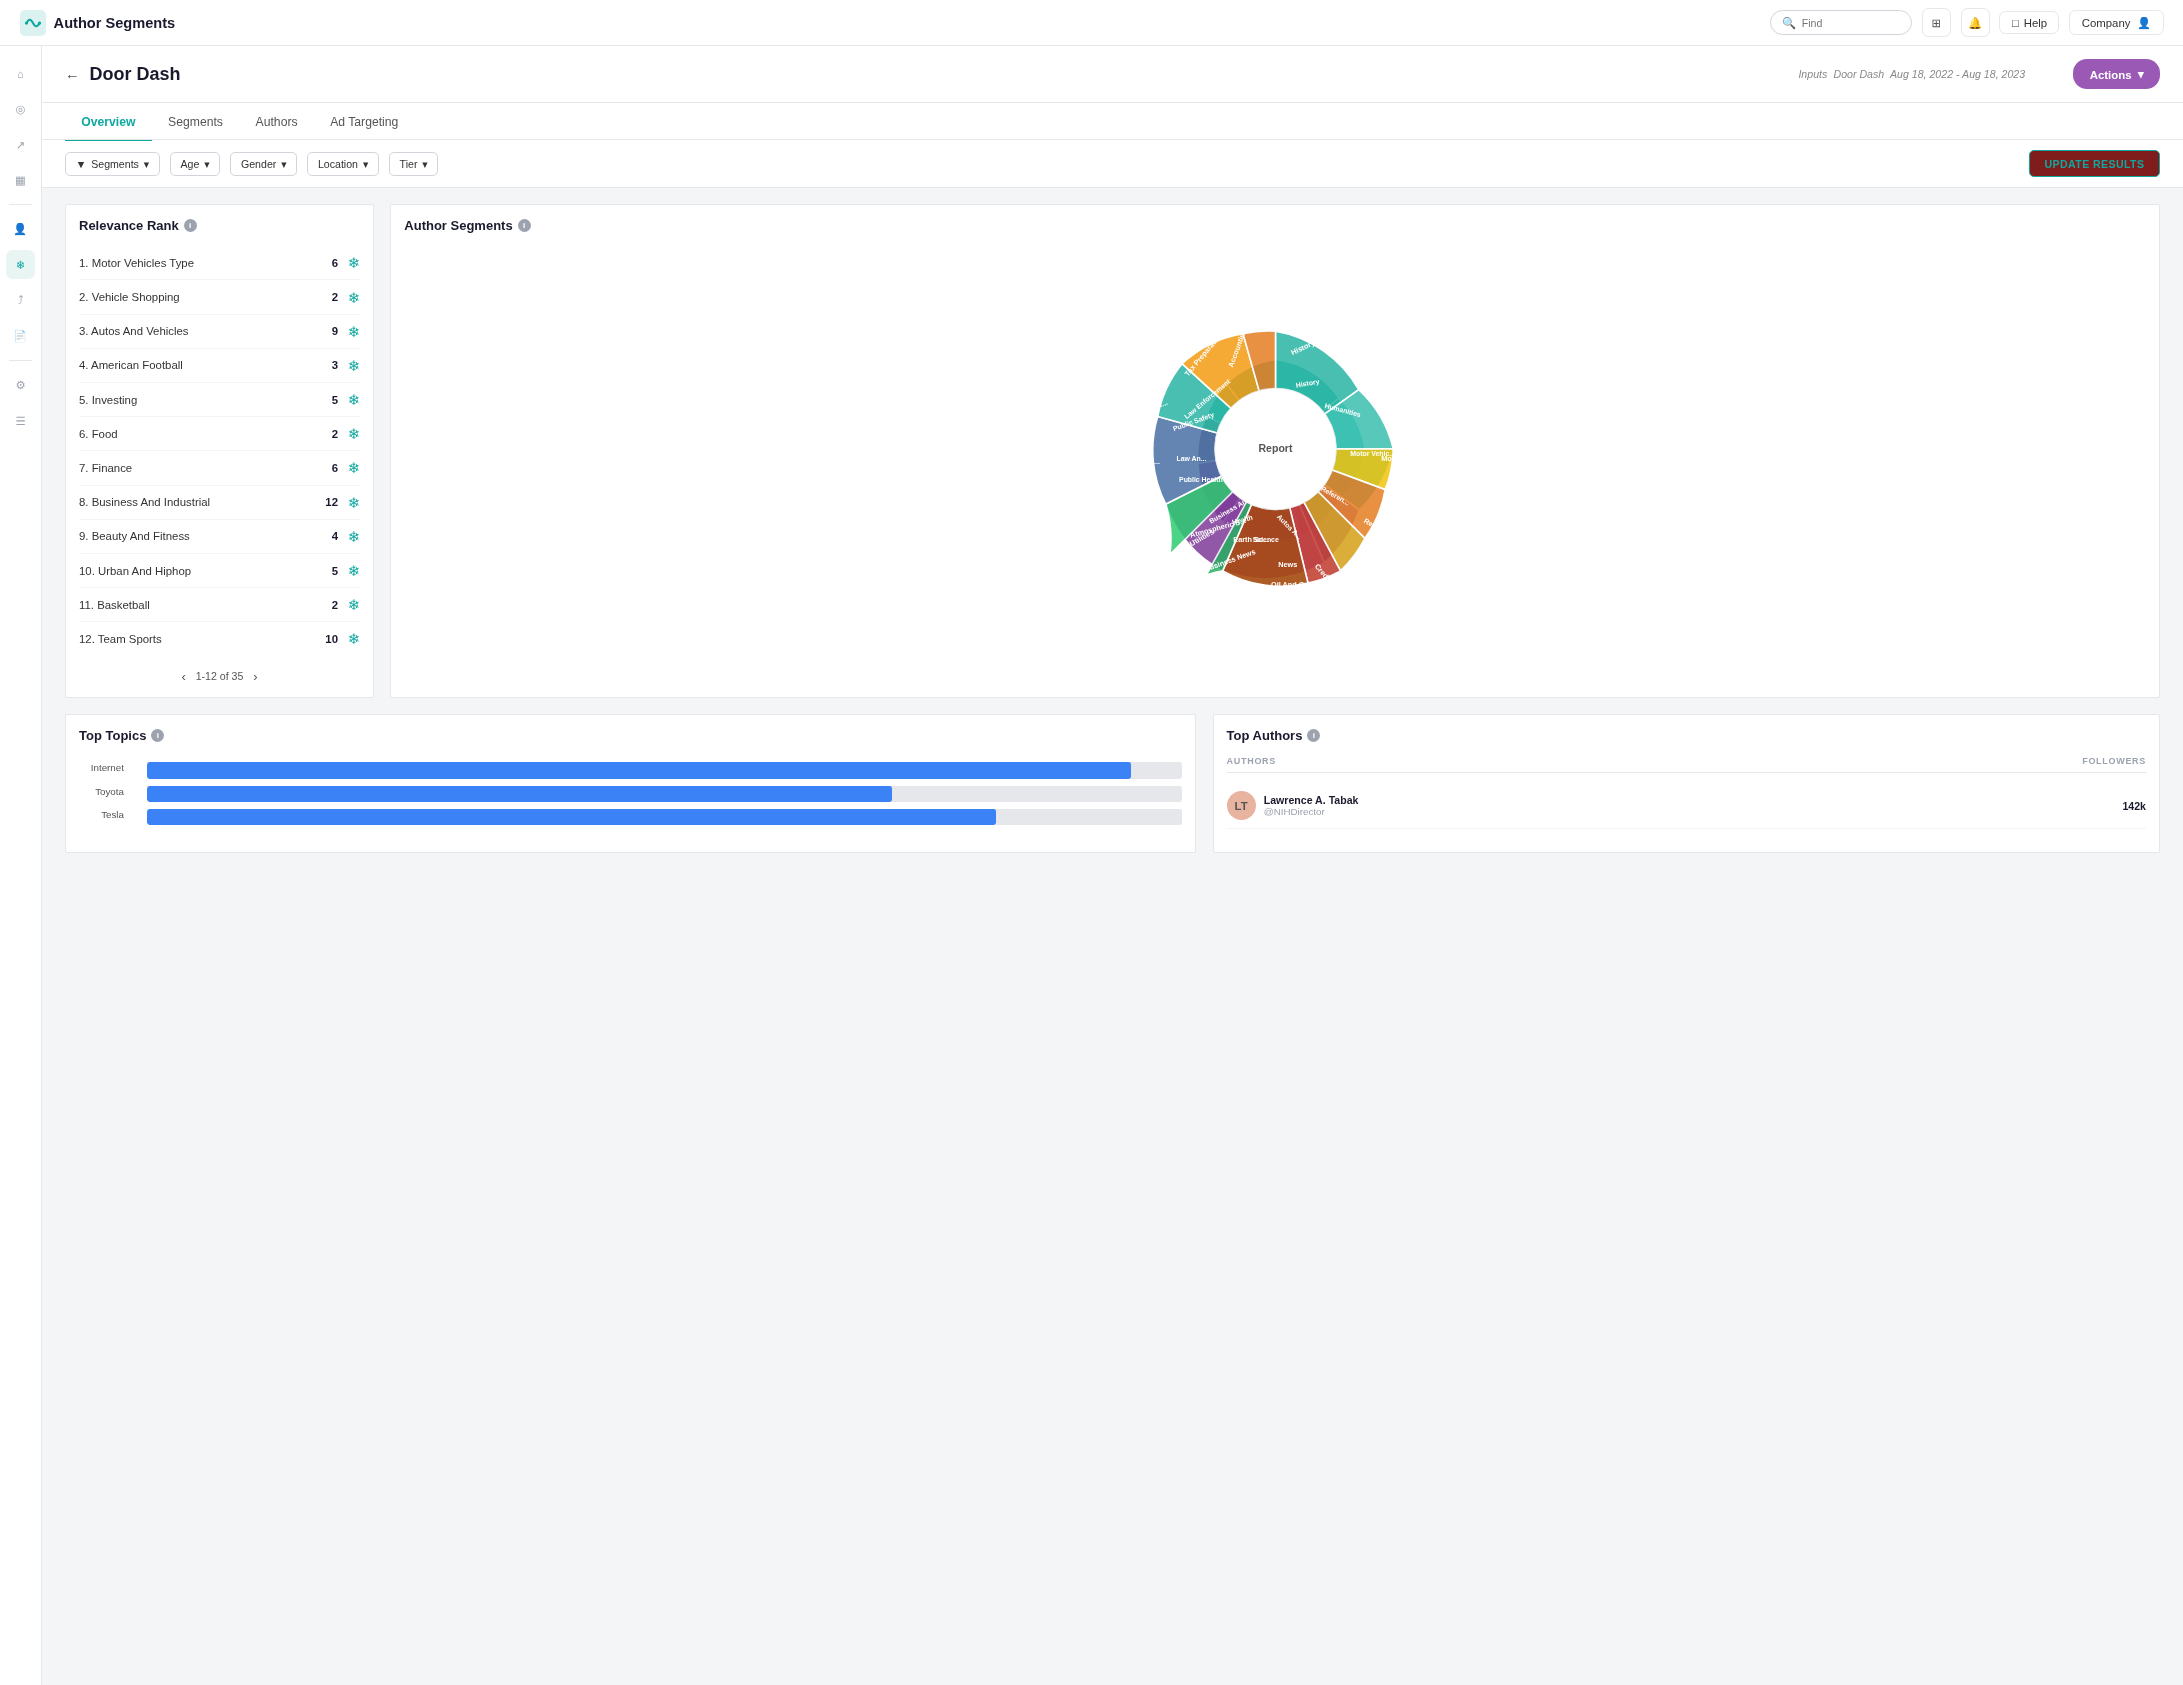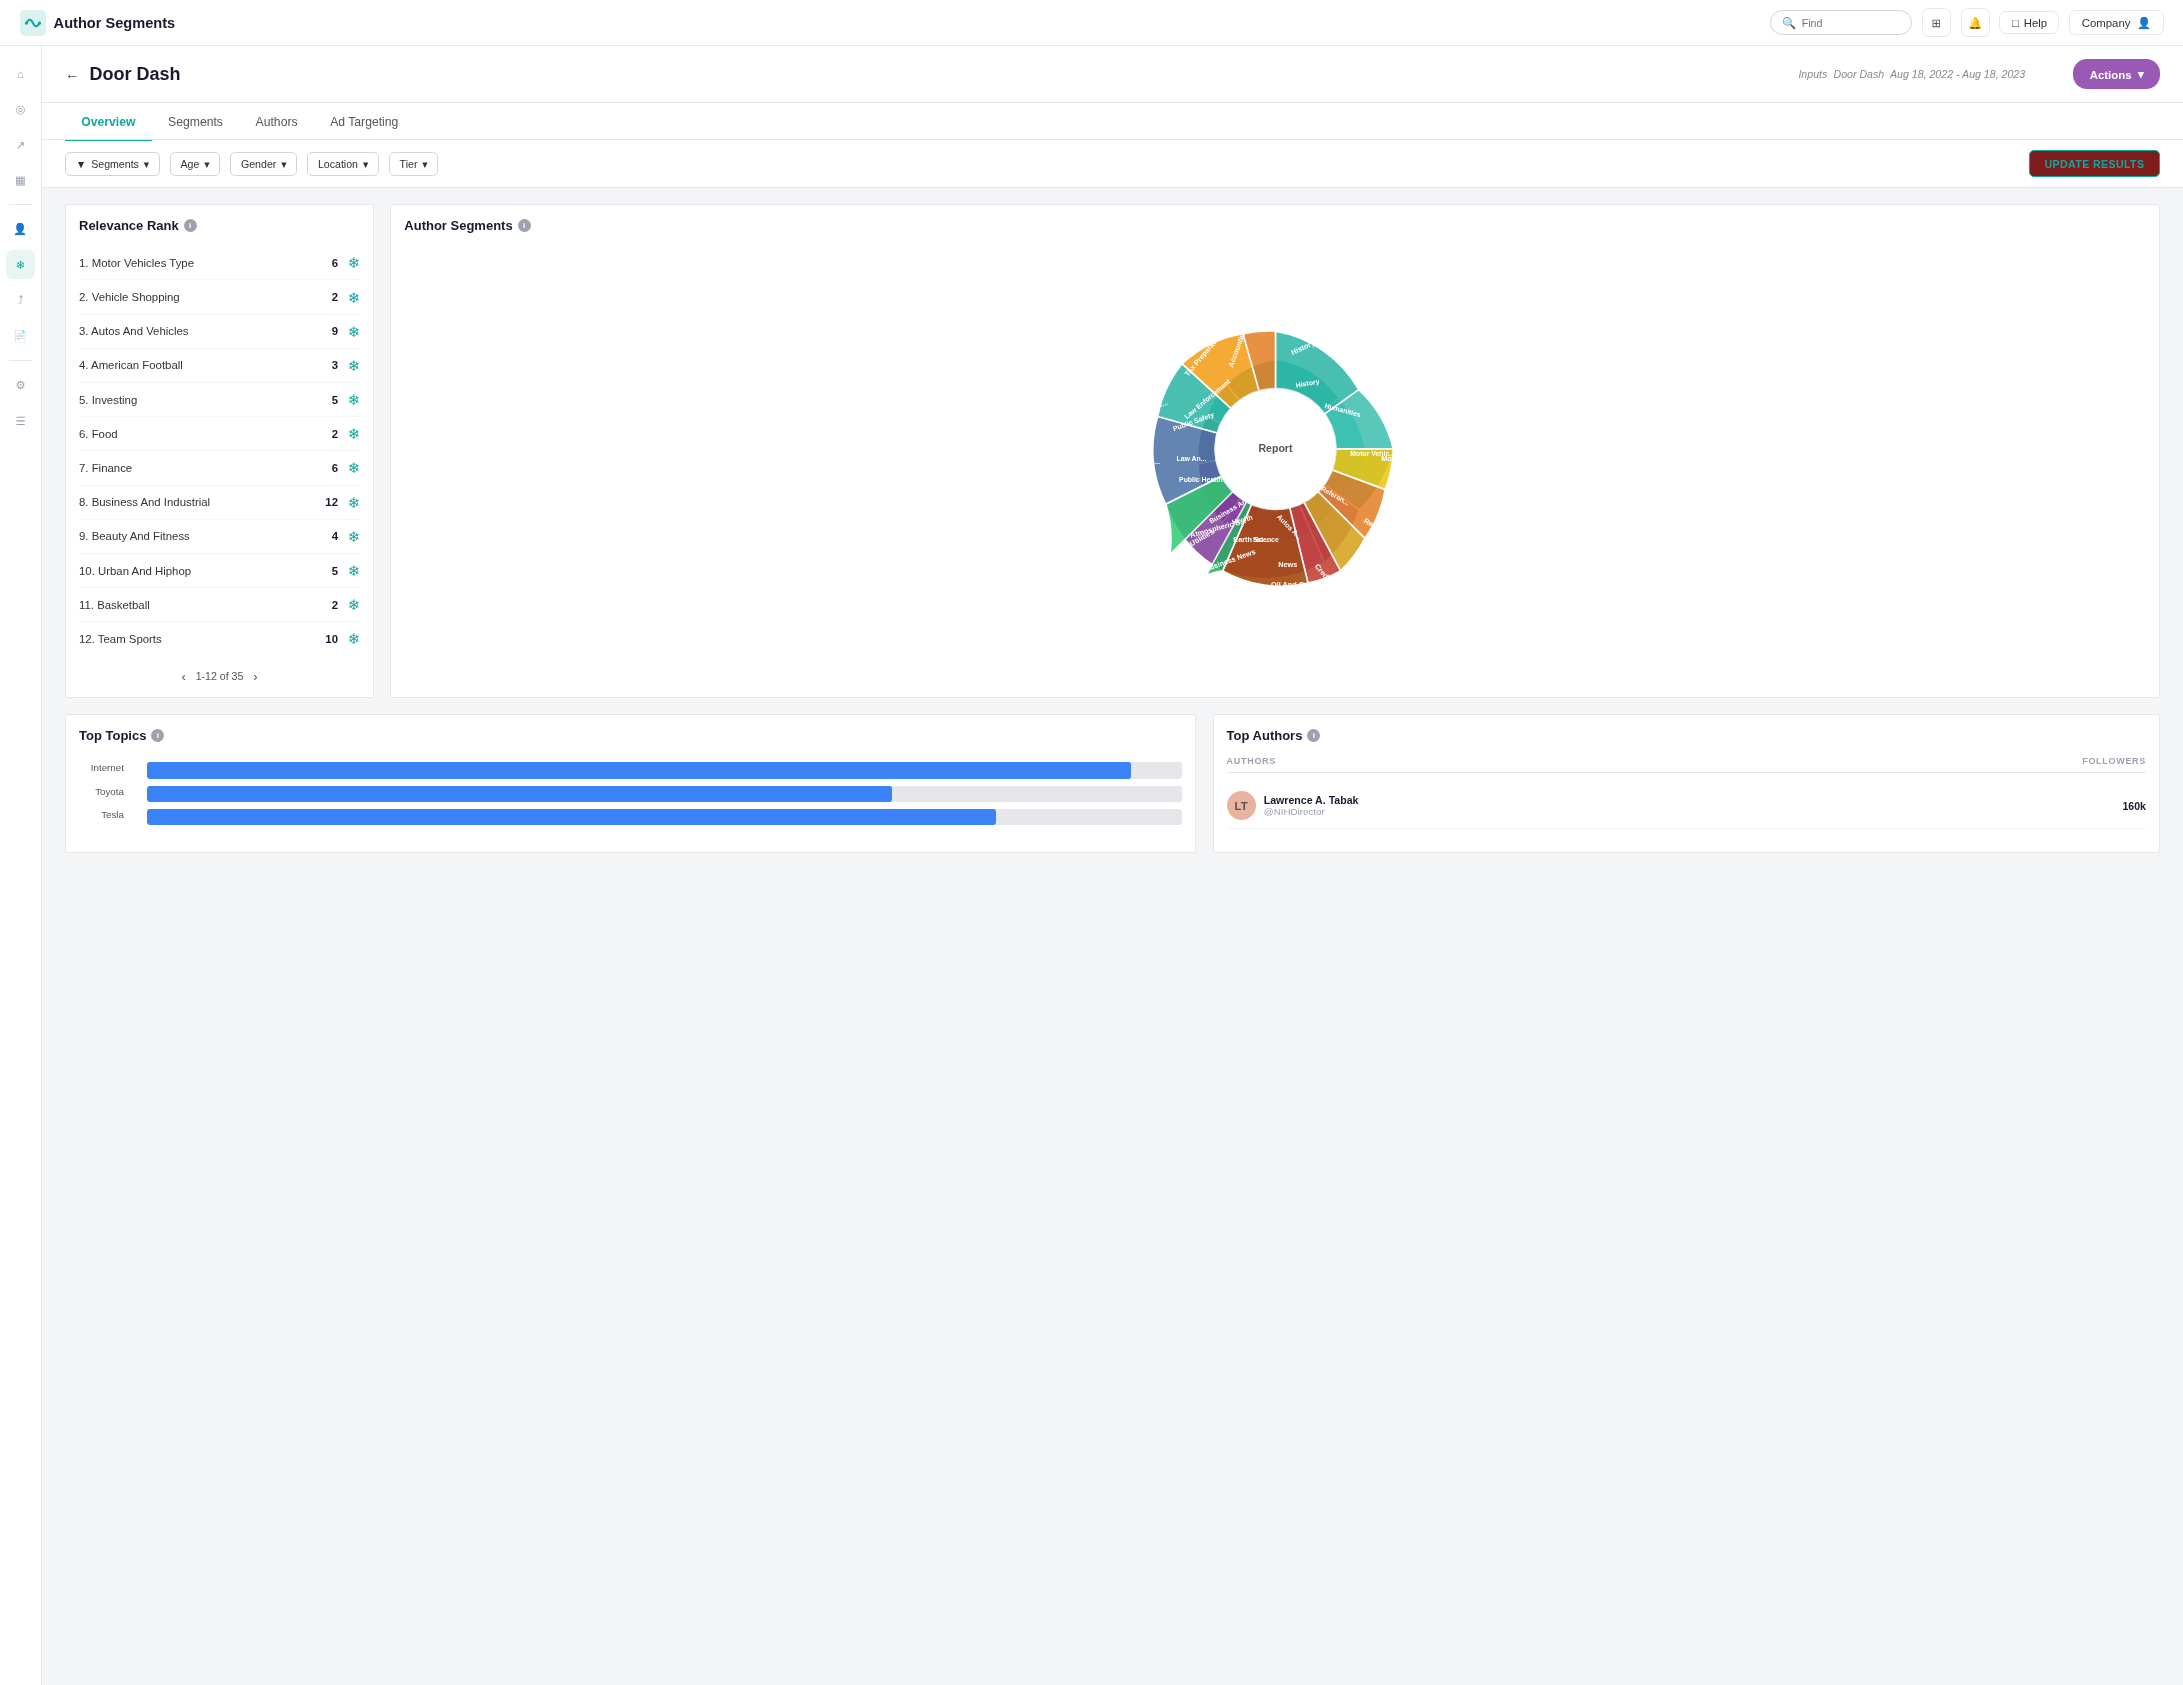--- a/index.html
+++ b/index.html
@@ -538,20 +538,20 @@
           <div class="top-authors-header">
             <span>AUTHORS</span>
             <span>FOLLOWERS</span>
           </div>
           <div class="author-row">
             <div class="author-avatar" style="background: #e8b4a0;">LT</div>
             <div class="author-info">
               <div class="author-name">Lawrence A. Tabak</div>
               <div class="author-handle">@NIHDirector</div>
             </div>
-            <span class="author-followers">160k</span>
+            <span class="author-followers">142k</span>
           </div>
         </div>
       </div>
     </div>
   </div>
 </div>
 
 
 </body></html>

